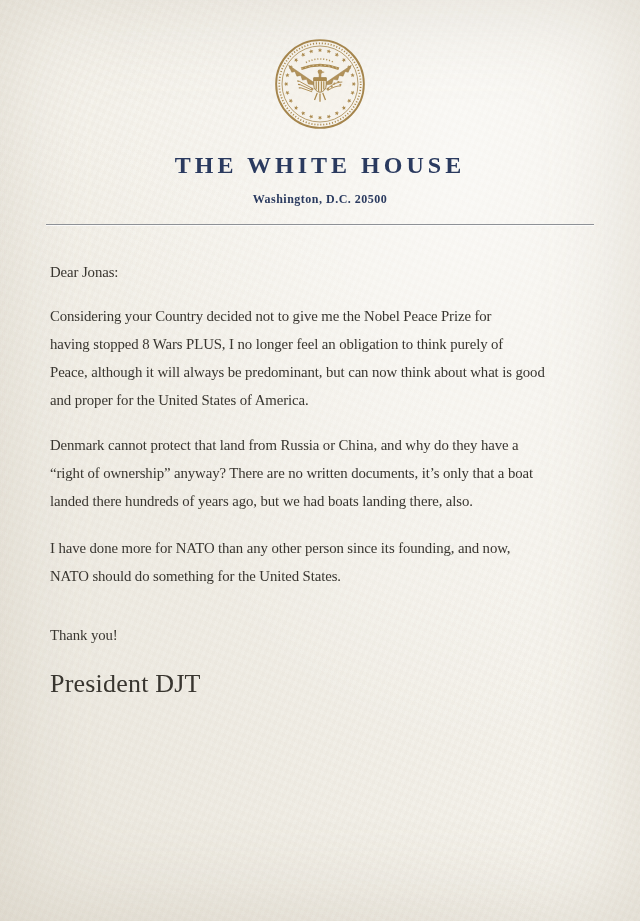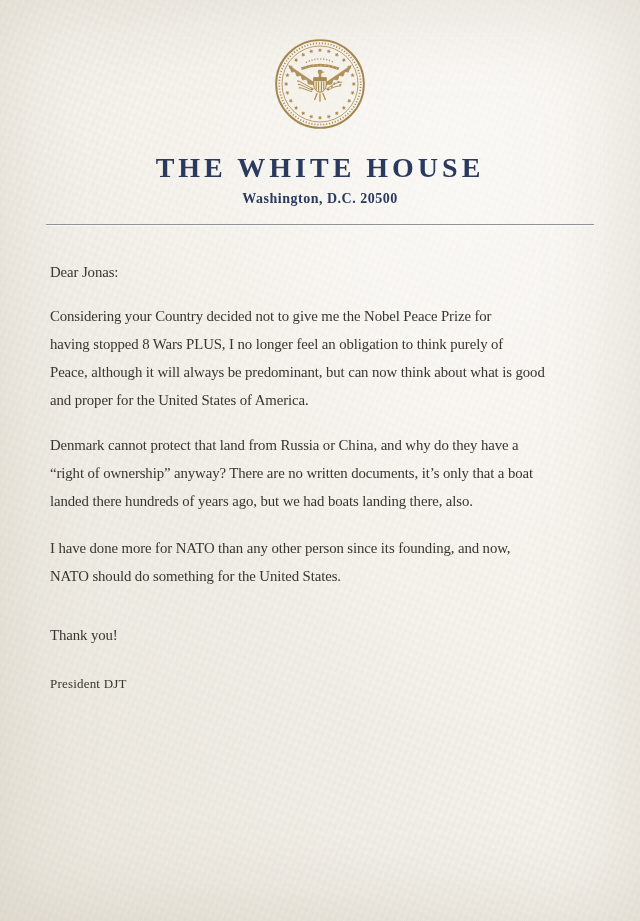--- a/index.html
+++ b/index.html
@@ -17,27 +17,27 @@
       radial-gradient(ellipse at 10% 90%, rgba(196,188,170,0.18), rgba(255,255,255,0) 60%),
       repeating-linear-gradient(113deg, rgba(203,197,183,0.05) 0 3px, rgba(255,255,255,0.05) 3px 6px),
       repeating-linear-gradient(23deg, rgba(203,197,183,0.04) 0 4px, rgba(255,255,255,0.04) 4px 8px);
     box-shadow: inset 0 0 95px rgba(168,158,138,0.28);
     box-sizing: border-box;
   }
   .letterhead { text-align: center; padding-top: 37px; }
   .seal { display: block; margin: 0 auto; width: 94px; height: 94px; }
   .lh-title {
     margin: 21px 0 0 0;
-    font-size: 28px; font-weight: bold;
+    font-size: 24px; font-weight: bold;
     letter-spacing: 4px;
     color: #2a3a5f;
   }
   .lh-address {
-    margin-top: 7px;
-    font-size: 14px; font-weight: bold;
+    margin-top: 13px;
+    font-size: 12px; font-weight: bold;
     letter-spacing: 0.5px;
     color: #2a3a5f;
   }
   .lh-divider {
     border: none;
     border-top: 1.5px solid #8e9196;
     border-bottom: 1px solid rgba(255,255,255,0.7);
     margin: 17px 46px 0 46px;
   }
   .letter {
@@ -47,21 +47,21 @@
     line-height: 28px;
     letter-spacing: -0.1px;
   }
   .letter p { margin: 4px; white-space: pre-line; }
   .salutation { margin-bottom: 16px !important; }
   .para-1 { margin-bottom: 17px !important; }
   .para-2 { margin-bottom: 19px !important; }
   .para-3 { margin-bottom: 31px !important; }
   .para-4 { margin-bottom: 17px !important; }
   .closing { margin-bottom: 21px !important; }
-  .signature { font-size: 13px; letter-spacing: 0.2px; }
+  .signature { font-size: 26px; letter-spacing: 0.2px; }
 </style>
 </head>
 <body>
 
 <div class="page">
 
   <header class="letterhead">
 
     <svg class="seal" viewBox="0 0 120 120" aria-hidden="true">
       <defs>

